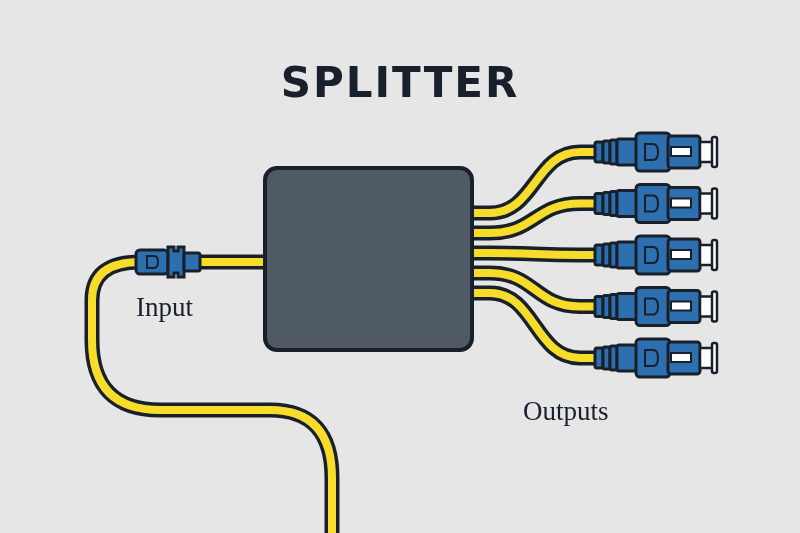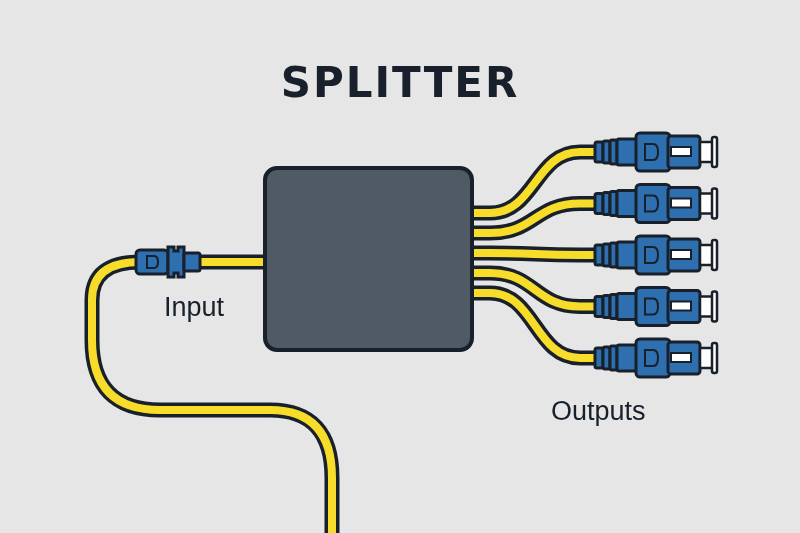--- a/index.html
+++ b/index.html
@@ -1,20 +1,20 @@
 <!DOCTYPE html>
 <html><head>
 <meta charset="utf-8">
 <style>
   html, body { margin: 0; padding: 0; }
   body { width: 800px; height: 533px; background: #e6e6e6; overflow: hidden; position: relative; }
   #stage { position: absolute; left: 0; top: 0; width: 800px; height: 533px; }
   .title { position: absolute; left: 0; width: 800px; top: 58px; text-align: center;
     font-family: "DejaVu Sans", sans-serif; font-weight: bold; font-size: 42px; letter-spacing: 2px; color: #18202b; }
-  .label { position: absolute; font-family: Liberation Sans, sans-serif; font-size: 27px; color: #18202b; margin-left: 28px; }
+  .label { position: absolute; font-family: Liberation Serif, serif; font-size: 27px; color: #18202b; }
   .input-label { left: 136px; top: 292px; }
   .outputs-label { left: 523px; top: 396px; }
 </style>
 </head>
 <body>
 
 <svg id="stage" viewBox="0 0 800 533" xmlns="http://www.w3.org/2000/svg">
 
   <g>
     <path d="M 332 533 L 332 478 Q 332 410 270 410 L 160 410 Q 92 410 92 340 L 92 300 Q 92 262 140 262 L 140 262" fill="none" stroke="#18202b" stroke-width="15" stroke-linejoin="round"></path>

